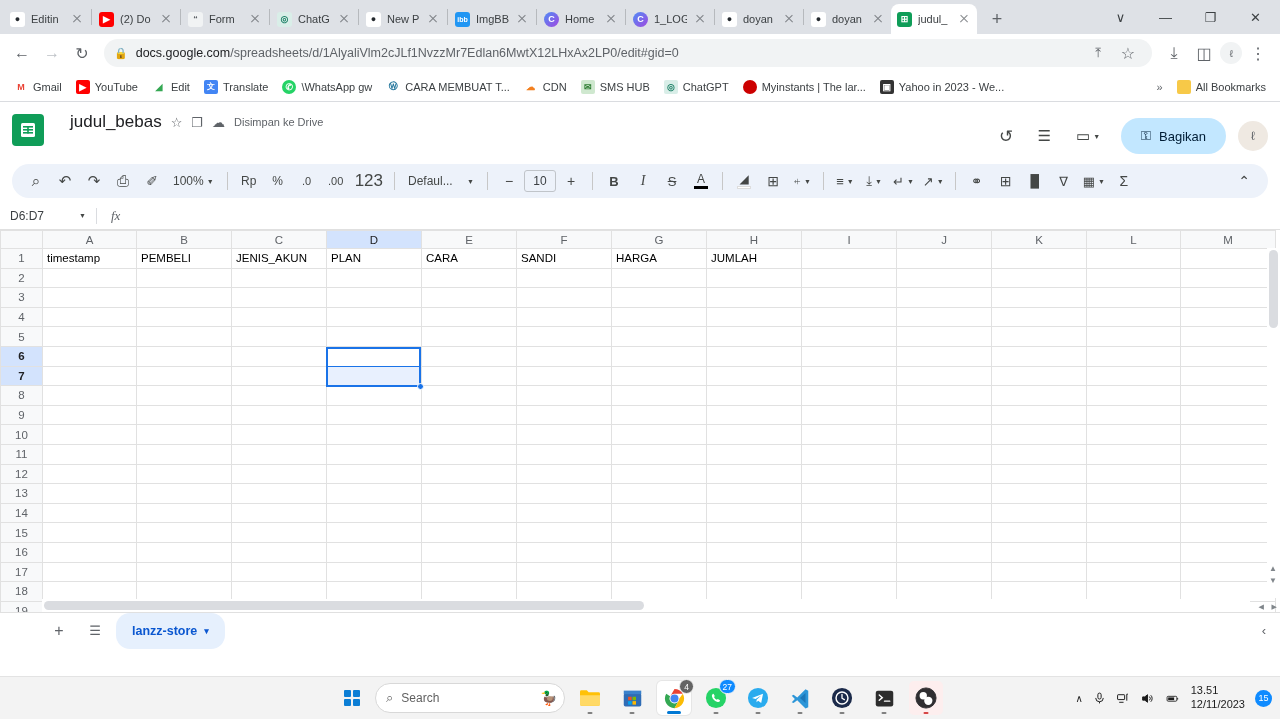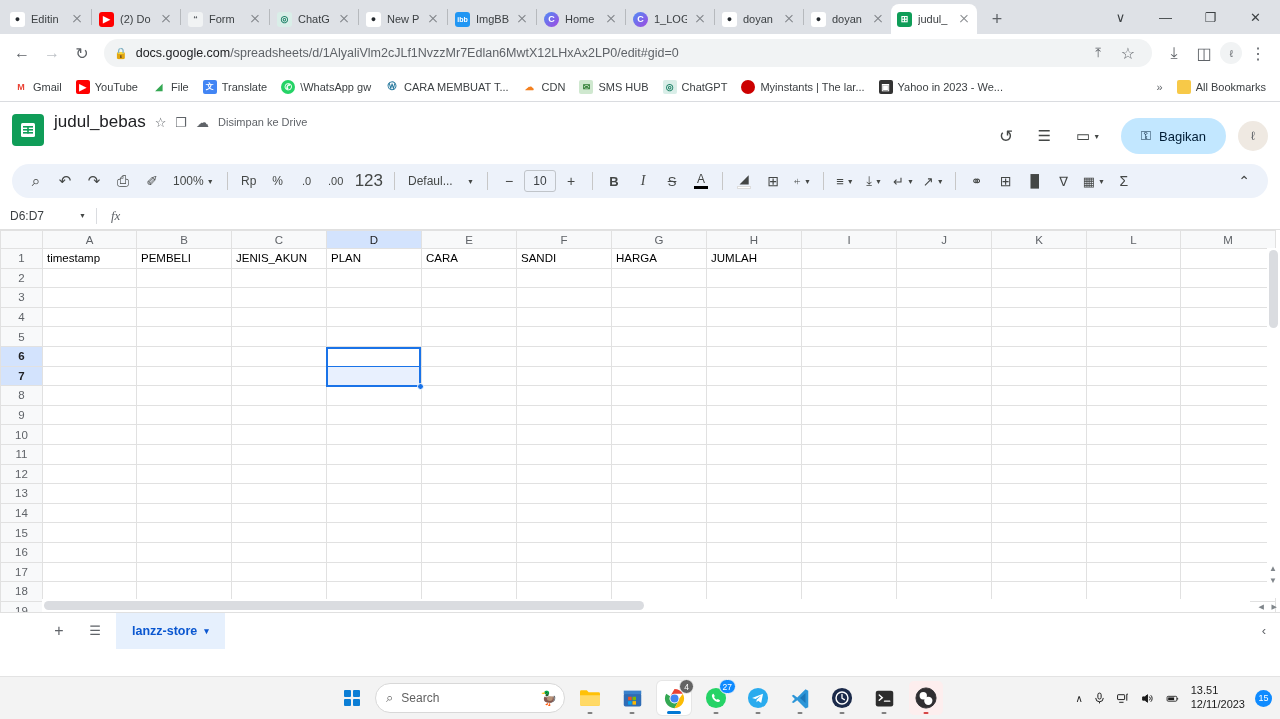--- a/index.html
+++ b/index.html
@@ -88,21 +88,21 @@
     font-size: 9px; color: #fff; font-weight: bold; }
 
   
   #sheets { background: #fff; height: 574px; position: relative; }
 
   #gs-header { height: 62px; display: flex; align-items: flex-start; padding: 8px 12px 0 12px; }
   #gs-logo {
     width: 32px; height: 32px; background: #0f9d58; border-radius: 4px;
     display: flex; align-items: center; justify-content: center; margin-top: 4px; flex: none;
   }
-  #gs-titleblock { margin-left: 10px; flex: 1; }
+  #gs-titleblock { margin-left: 26px; flex: 1; }
   #gs-titlerow { display: flex; align-items: center; gap: 9px; height: 24px; }
   #gs-title { font-size: 17px; color: #202124; }
   .hicon { color: #5f6368; font-size: 13px; display: flex; align-items: center; }
   #gs-saved { font-size: 11px; color: #5f6368; }
   #gs-menus { display: flex; gap: 14px; margin-top: 3px; }
   #gs-menus div { font-size: 12.5px; color: #3c4043; padding: 2px 2px; }
   #gs-headerright { display: flex; align-items: center; gap: 4px; margin-top: 8px; }
   .hdrbtn { width: 34px; height: 34px; border-radius: 50%; display: flex; align-items: center; justify-content: center; color: #444746; }
   #share-btn {
     height: 36px; border-radius: 18px; background: #c2e7ff; color: #001d35;
@@ -174,21 +174,21 @@
   #hthumb { position: absolute; left: 2px; top: 2px; width: 600px; height: 9px; background: #dadce0; border-radius: 5px; }
   .sbarrow { position: absolute; right: 2px; width: 10px; height: 10px; color: #80868b; font-size: 8px; text-align: center; }
 
   #sheetbar {
     height: 36px; display: flex; align-items: center; padding-left: 44px; gap: 6px;
     border-top: 1px solid #e0e0e0; background: #fff;
   }
   .sbtn { width: 30px; height: 30px; display: flex; align-items: center; justify-content: center; color: #5f6368; font-size: 16px; }
   .sheettab {
     height: 36px; display: flex; align-items: center; gap: 7px; padding: 4px 16px;
-    background: #e6f0fd; color: #0b57d0; font-size: 12.5px; font-weight: bold;
+    background: #e6f0fd; color: #0b57d0; font-size: 12.5px; font-weight: bold; border-radius: 14px;
   }
   #sheetbar-right { margin-left: auto; padding-right: 14px; color: #5f6368; font-size: 13px; }
 
   
   #taskbar {
     height: 43px; background: #f3f3f3; display: flex; align-items: center;
     justify-content: center; position: relative; border-top: 1px solid #e3e3e3;
   }
   #tb-center { display: flex; align-items: center; gap: 8px; }
   .tbicon { width: 34px; height: 34px; border-radius: 5px; position: relative;
@@ -325,21 +325,21 @@
     <div class="bm">
         <span class="bmico" style="background:#fff;color:#ea4335">M</span>
         <span>Gmail</span>
       </div>
     <div class="bm">
         <span class="bmico" style="background:#ff0000;color:#fff">▶</span>
         <span>YouTube</span>
       </div>
     <div class="bm">
         <span class="bmico" style="background:#fff;color:#34a853">◢</span>
-        <span>File</span>
+        <span>Edit</span>
       </div>
     <div class="bm">
         <span class="bmico" style="background:#4285f4;color:#fff;font-size:8px">文</span>
         <span>Translate</span>
       </div>
     <div class="bm">
         <span class="bmico" style="background:#25d366;color:#fff;border-radius:50%">✆</span>
         <span>\WhatsApp gw</span>
       </div>
     <div class="bm">

